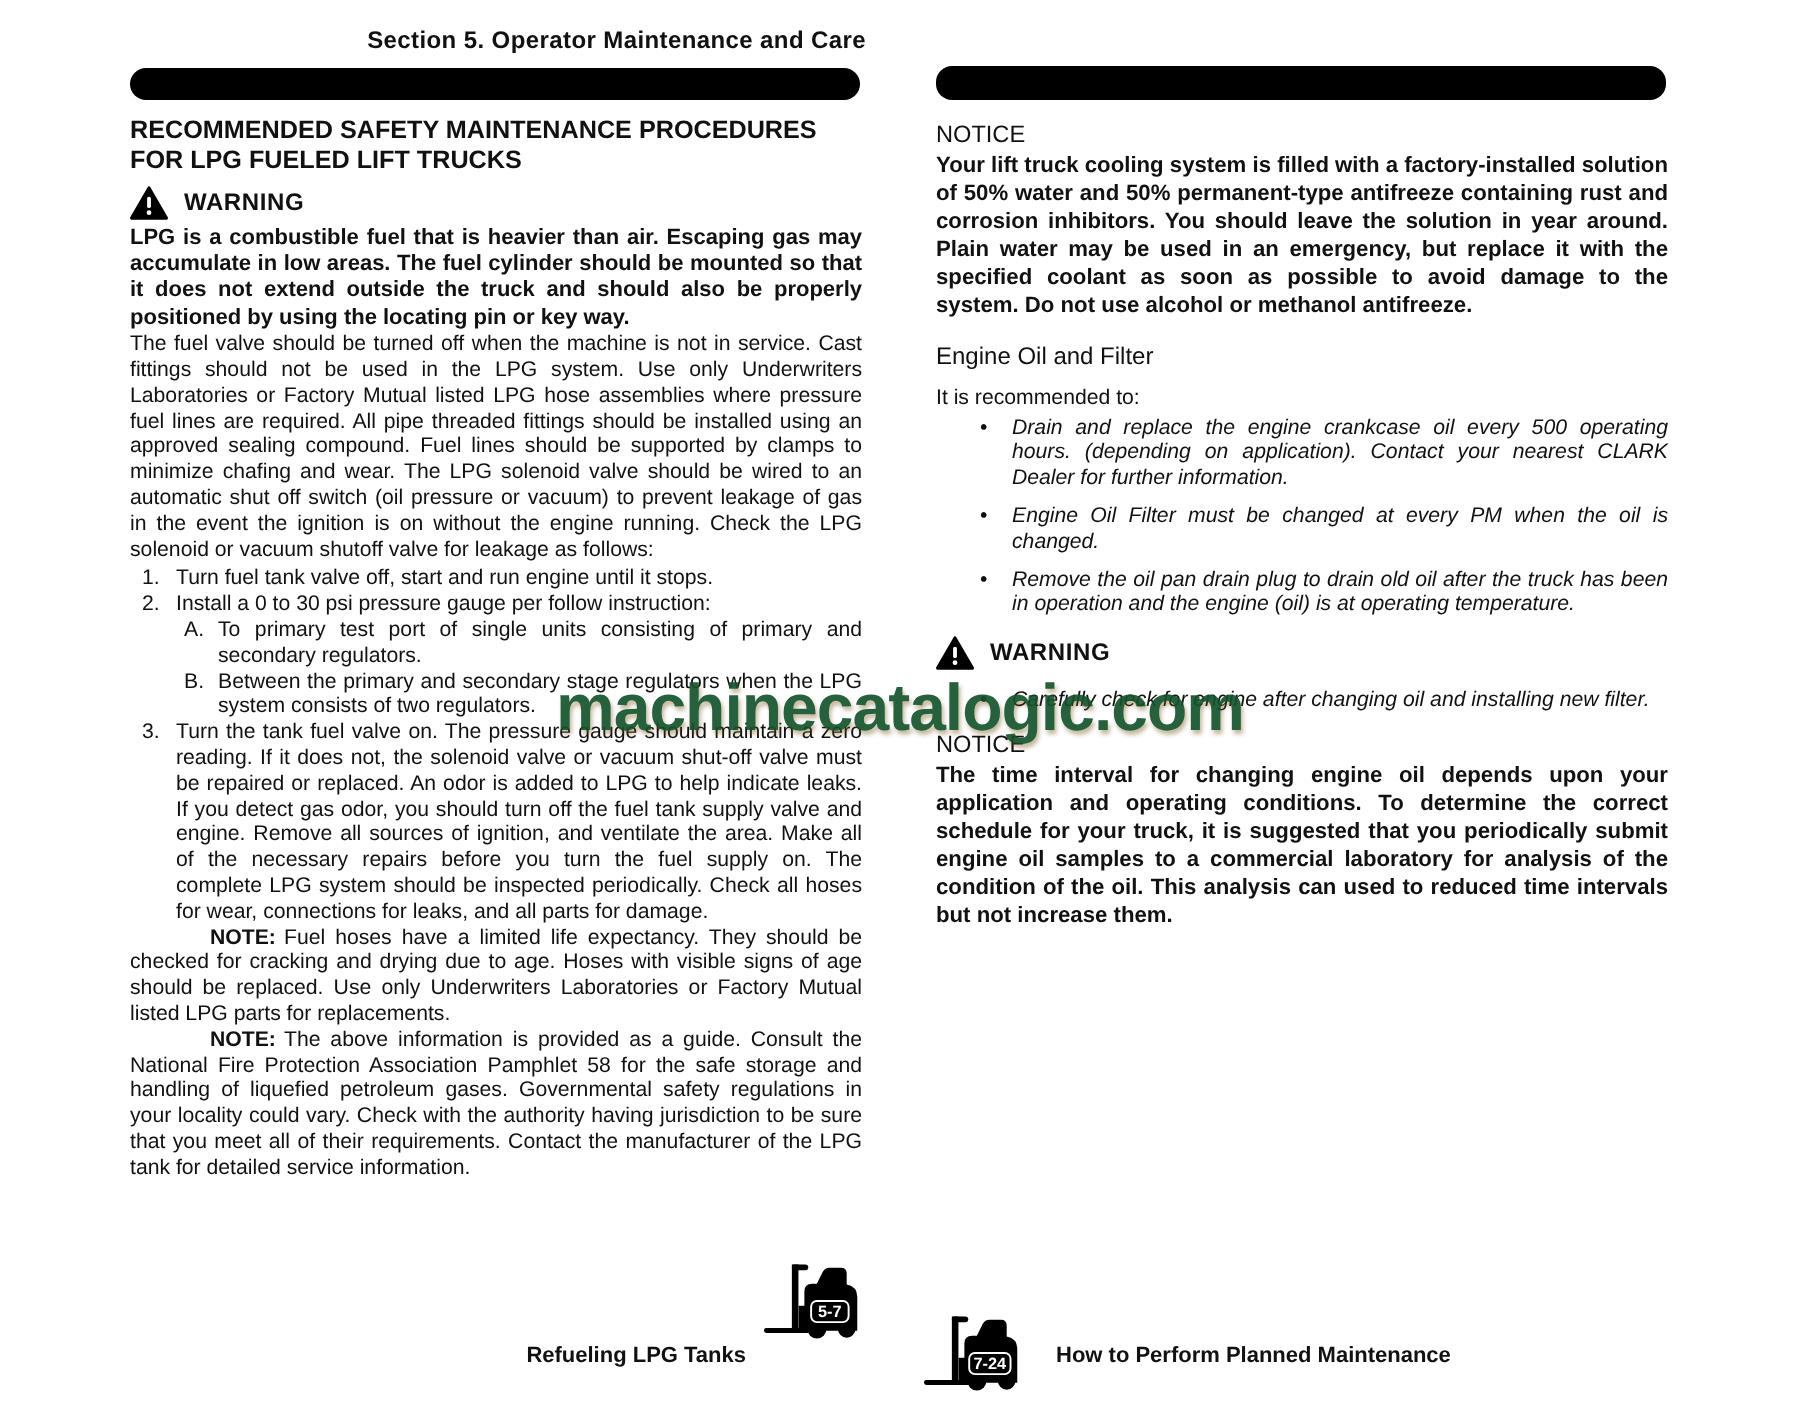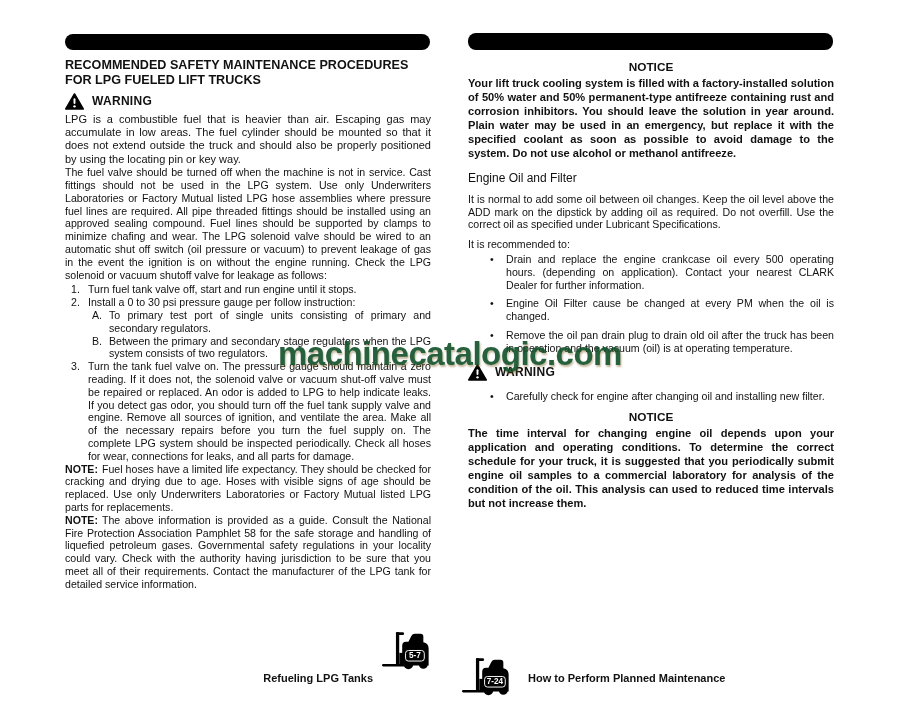--- a/index.html
+++ b/index.html
@@ -12,52 +12,53 @@
   .bar-right{left:468px;top:33px;width:365px;height:17px;}
   .col{position:absolute;font-size:10.6px;line-height:12.8px;}
   .col-left{left:65px;top:58px;width:366px;}
   .col-right{left:468px;top:61px;width:366px;}
   .j{text-align:justify;}
   p{margin:0;}
   .col-title{font-size:12.6px;line-height:14.8px;font-weight:bold;margin:0 0 4px;}
   .warn-row{display:flex;align-items:center;gap:8px;margin:5px 0 3px;}
   .warn-icon{width:19px;height:17px;display:block;}
   .warn-label{font-weight:bold;font-size:12px;letter-spacing:.3px;}
-  .boldpara{font-weight:normal;font-size:11px;line-height:13.4px;}
+  .boldpara{font-weight:bold;font-size:11px;line-height:13.4px;}
   .olist{margin-top:2px;}
   .li{display:flex;}
   .li .num{flex:0 0 17px;padding-left:6px;}
   .li .litext{flex:1;}
   .li.sub{margin-left:21px;}
-  .note b{margin-right:4px;}
-  .center-label{text-align:center;font-weight:bold;font-size:11.8px;margin:0 0 2px;}
+  .note b{margin-right:4px;margin-left:40px;}
+  .center-label{font-weight:normal;font-size:11.8px;margin:0 0 2px;}
   .nb{font-weight:bold;font-size:11.1px;line-height:14px;}
   .h2{font-size:12px;font-weight:normal;margin:11px 0 8px;line-height:14px;}
   .rp{margin:0 0 7px;}
   .bul{display:flex;margin:2px 0 6px 22px;}
   .bul .dot{flex:0 0 16px;}
-  .bul .litext{flex:1;}
+  .bul .litext{flex:1;font-style:italic;}
   .mt{margin-top:9px;}
   .watermark{position:absolute;left:278px;top:335px;font-size:33px;font-weight:bold;
         color:#14532d;opacity:.92;white-space:nowrap;letter-spacing:-.5px;
         text-shadow:1px 2px 2px rgba(110,80,15,.45);z-index:5;}
   .f-label{position:absolute;font-weight:bold;font-size:11px;}
   .f-left{left:65px;top:672px;width:308px;text-align:right;}
   .f-right{left:528px;top:672px;}
   .fork{position:absolute;width:50px;height:42px;}
   .fork-1{left:382px;top:629px;}
   .fork-2{left:462px;top:655px;}
   .fork svg{width:100%;height:100%;}
   .badge-text{fill:#fff;font-weight:bold;font-size:8.5px;font-family:"Liberation Sans",sans-serif;}
 </style>
 </head>
 <body>
 
 <div class="page">
 
+  <div class="header-title">Section 5.  Operator Maintenance and Care</div>
   <div class="bar bar-left"></div>
   <div class="bar bar-right"></div>
 
   <div class="col col-left">
     <h1 class="col-title">RECOMMENDED SAFETY MAINTENANCE PROCEDURES FOR LPG FUELED LIFT TRUCKS</h1>
 
     <div class="warn-row">
       <svg class="warn-icon" viewBox="0 0 24 21">
         <path d="M12 1 L23 20 H1 Z" fill="#000" stroke="#000" stroke-width="2" stroke-linejoin="round"></path>
         <rect x="10.8" y="6.5" width="2.4" height="7.2" rx="1.2" fill="#fff"></rect>
@@ -94,34 +95,33 @@
 
     <p class="j note"><b>NOTE:</b><span>Fuel hoses have a limited life expectancy. They should be checked for cracking and drying due to age. Hoses with visible signs of age should be replaced. Use only Underwriters Laboratories or Factory Mutual listed LPG parts for replacements.</span></p>
     <p class="j note"><b>NOTE:</b><span>The above information is provided as a guide. Consult the National Fire Protection Association Pamphlet 58 for the safe storage and handling of liquefied petroleum gases. Governmental safety regulations in your locality could vary. Check with the authority having jurisdiction to be sure that you meet all of their requirements. Contact the manufacturer of the LPG tank for detailed service information.</span></p>
   </div>
 
   <div class="col col-right">
     <div class="center-label">NOTICE</div>
     <p class="nb j">Your lift truck cooling system is filled with a factory-installed solution of 50% water and 50% permanent-type antifreeze containing rust and corrosion inhibitors. You should leave the solution in year around. Plain water may be used in an emergency, but replace it with the specified coolant as soon as possible to avoid damage to the system. Do not use alcohol or methanol antifreeze.</p>
 
     <div class="h2">Engine Oil and Filter</div>
-    <p class="rp j">It is normal to add some oil between oil changes. Keep the oil level above the ADD mark on the dipstick by adding oil as required. Do not overfill. Use the correct oil as specified under Lubricant Specifications.</p>
     <p>It is recommended to:</p>
 
     <div class="bul">
       <span class="dot">•</span>
       <div class="litext j">Drain and replace the engine crankcase oil every 500 operating hours. (depending on application). Contact your nearest CLARK Dealer for further information.</div>
     </div>
     <div class="bul">
       <span class="dot">•</span>
-      <div class="litext j">Engine Oil Filter cause be changed at every PM when the oil is changed.</div>
+      <div class="litext j">Engine Oil Filter must be changed at every PM when the oil is changed.</div>
     </div>
     <div class="bul">
       <span class="dot">•</span>
-      <div class="litext j">Remove the oil pan drain plug to drain old oil after the truck has been in operation and the vacuum (oil) is at operating temperature.</div>
+      <div class="litext j">Remove the oil pan drain plug to drain old oil after the truck has been in operation and the engine (oil) is at operating temperature.</div>
     </div>
 
     <div class="warn-row mt">
       <svg class="warn-icon" viewBox="0 0 24 21">
         <path d="M12 1 L23 20 H1 Z" fill="#000" stroke="#000" stroke-width="2" stroke-linejoin="round"></path>
         <rect x="10.8" y="6.5" width="2.4" height="7.2" rx="1.2" fill="#fff"></rect>
         <circle cx="12" cy="16.6" r="1.5" fill="#fff"></circle>
       </svg>
       <span class="warn-label">WARNING</span>
     </div>

